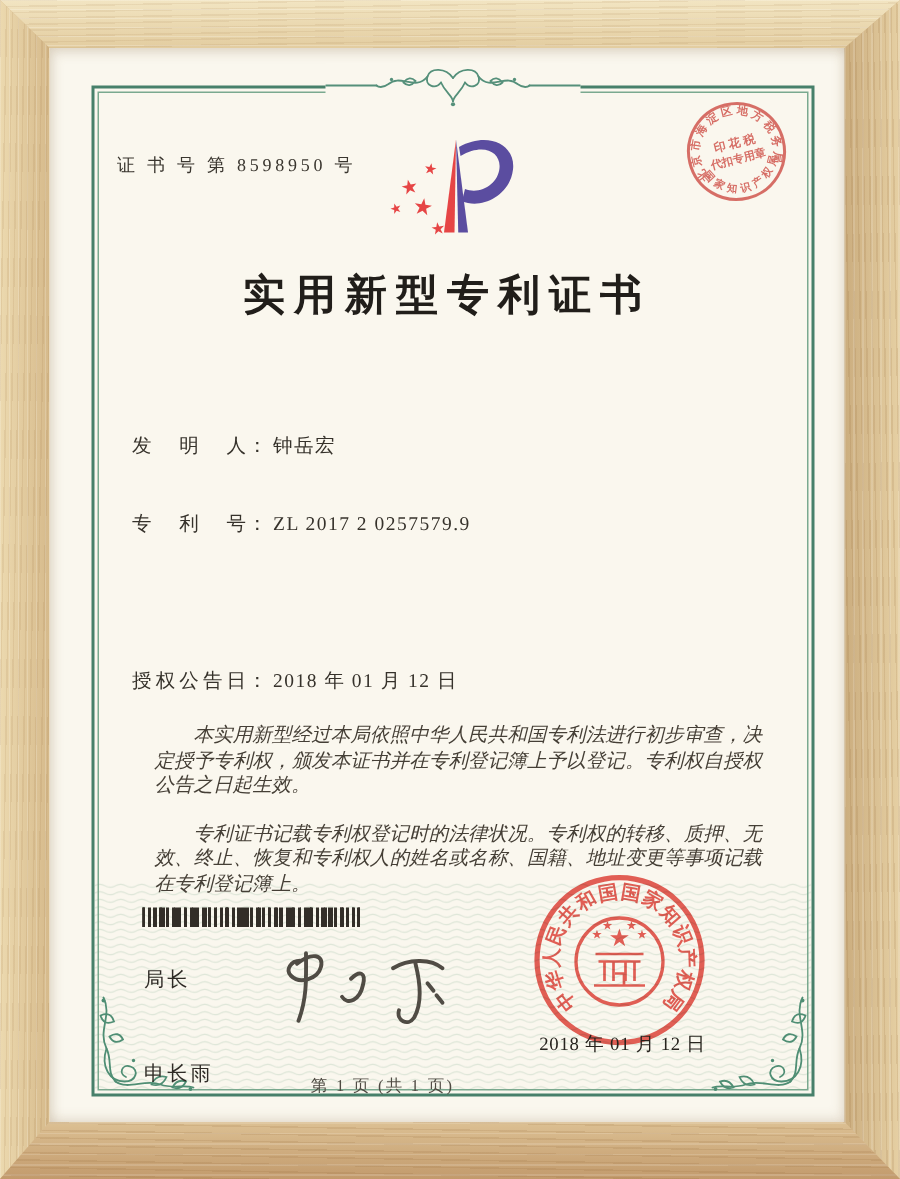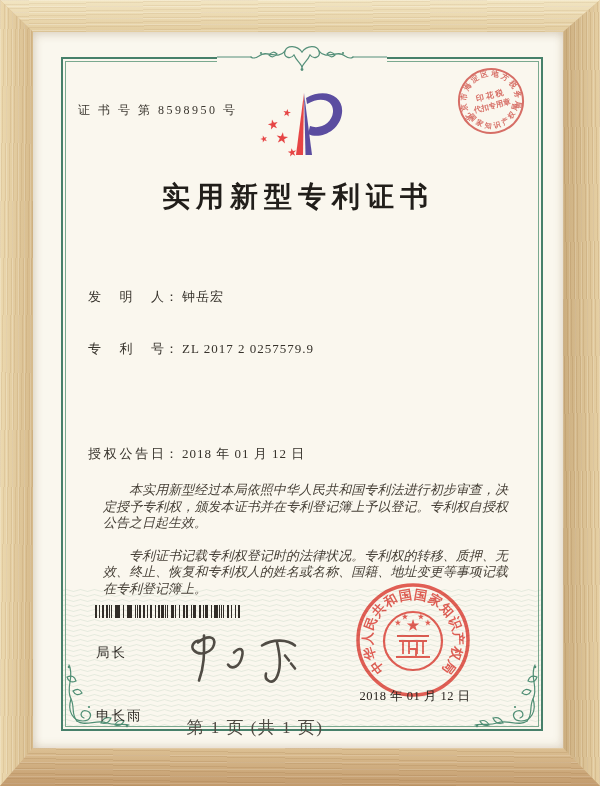--- a/index.html
+++ b/index.html
@@ -95,21 +95,21 @@
   .signer-title{top:612px;}
   .signer-name{top:638px;margin-top:37px;}
   .signature{position:absolute;left:145px;top:597px;width:130px;height:58px;opacity:.88;}
   .issue-seal{position:absolute;left:318px;top:546px;width:124px;height:124px;mix-blend-mode:multiply;}
   .seal-date{
     position:absolute;left:312px;top:656px;width:140px;text-align:center;
     font-size:12.5px;color:#27231e;letter-spacing:.5px;z-index:6;
   }
   .footer{
     position:absolute;left:0;top:684px;width:444px;text-align:center;
-    font-size:17px;color:#4e4a42;letter-spacing:1.5px;
+    font-size:11px;color:#4e4a42;letter-spacing:1.5px;
   }
   
   .top-ornament{position:absolute;left:184px;top:10px;width:170px;height:30px;background:#faf7ee;}
   .corner-flourish{position:absolute;width:68px;height:68px;}
   .corner-left{left:30px;top:629px;}
   .corner-right{left:440px;top:629px;transform:scaleX(-1);}
   svg{display:block;}
 </style>
 </head>
 <body>

